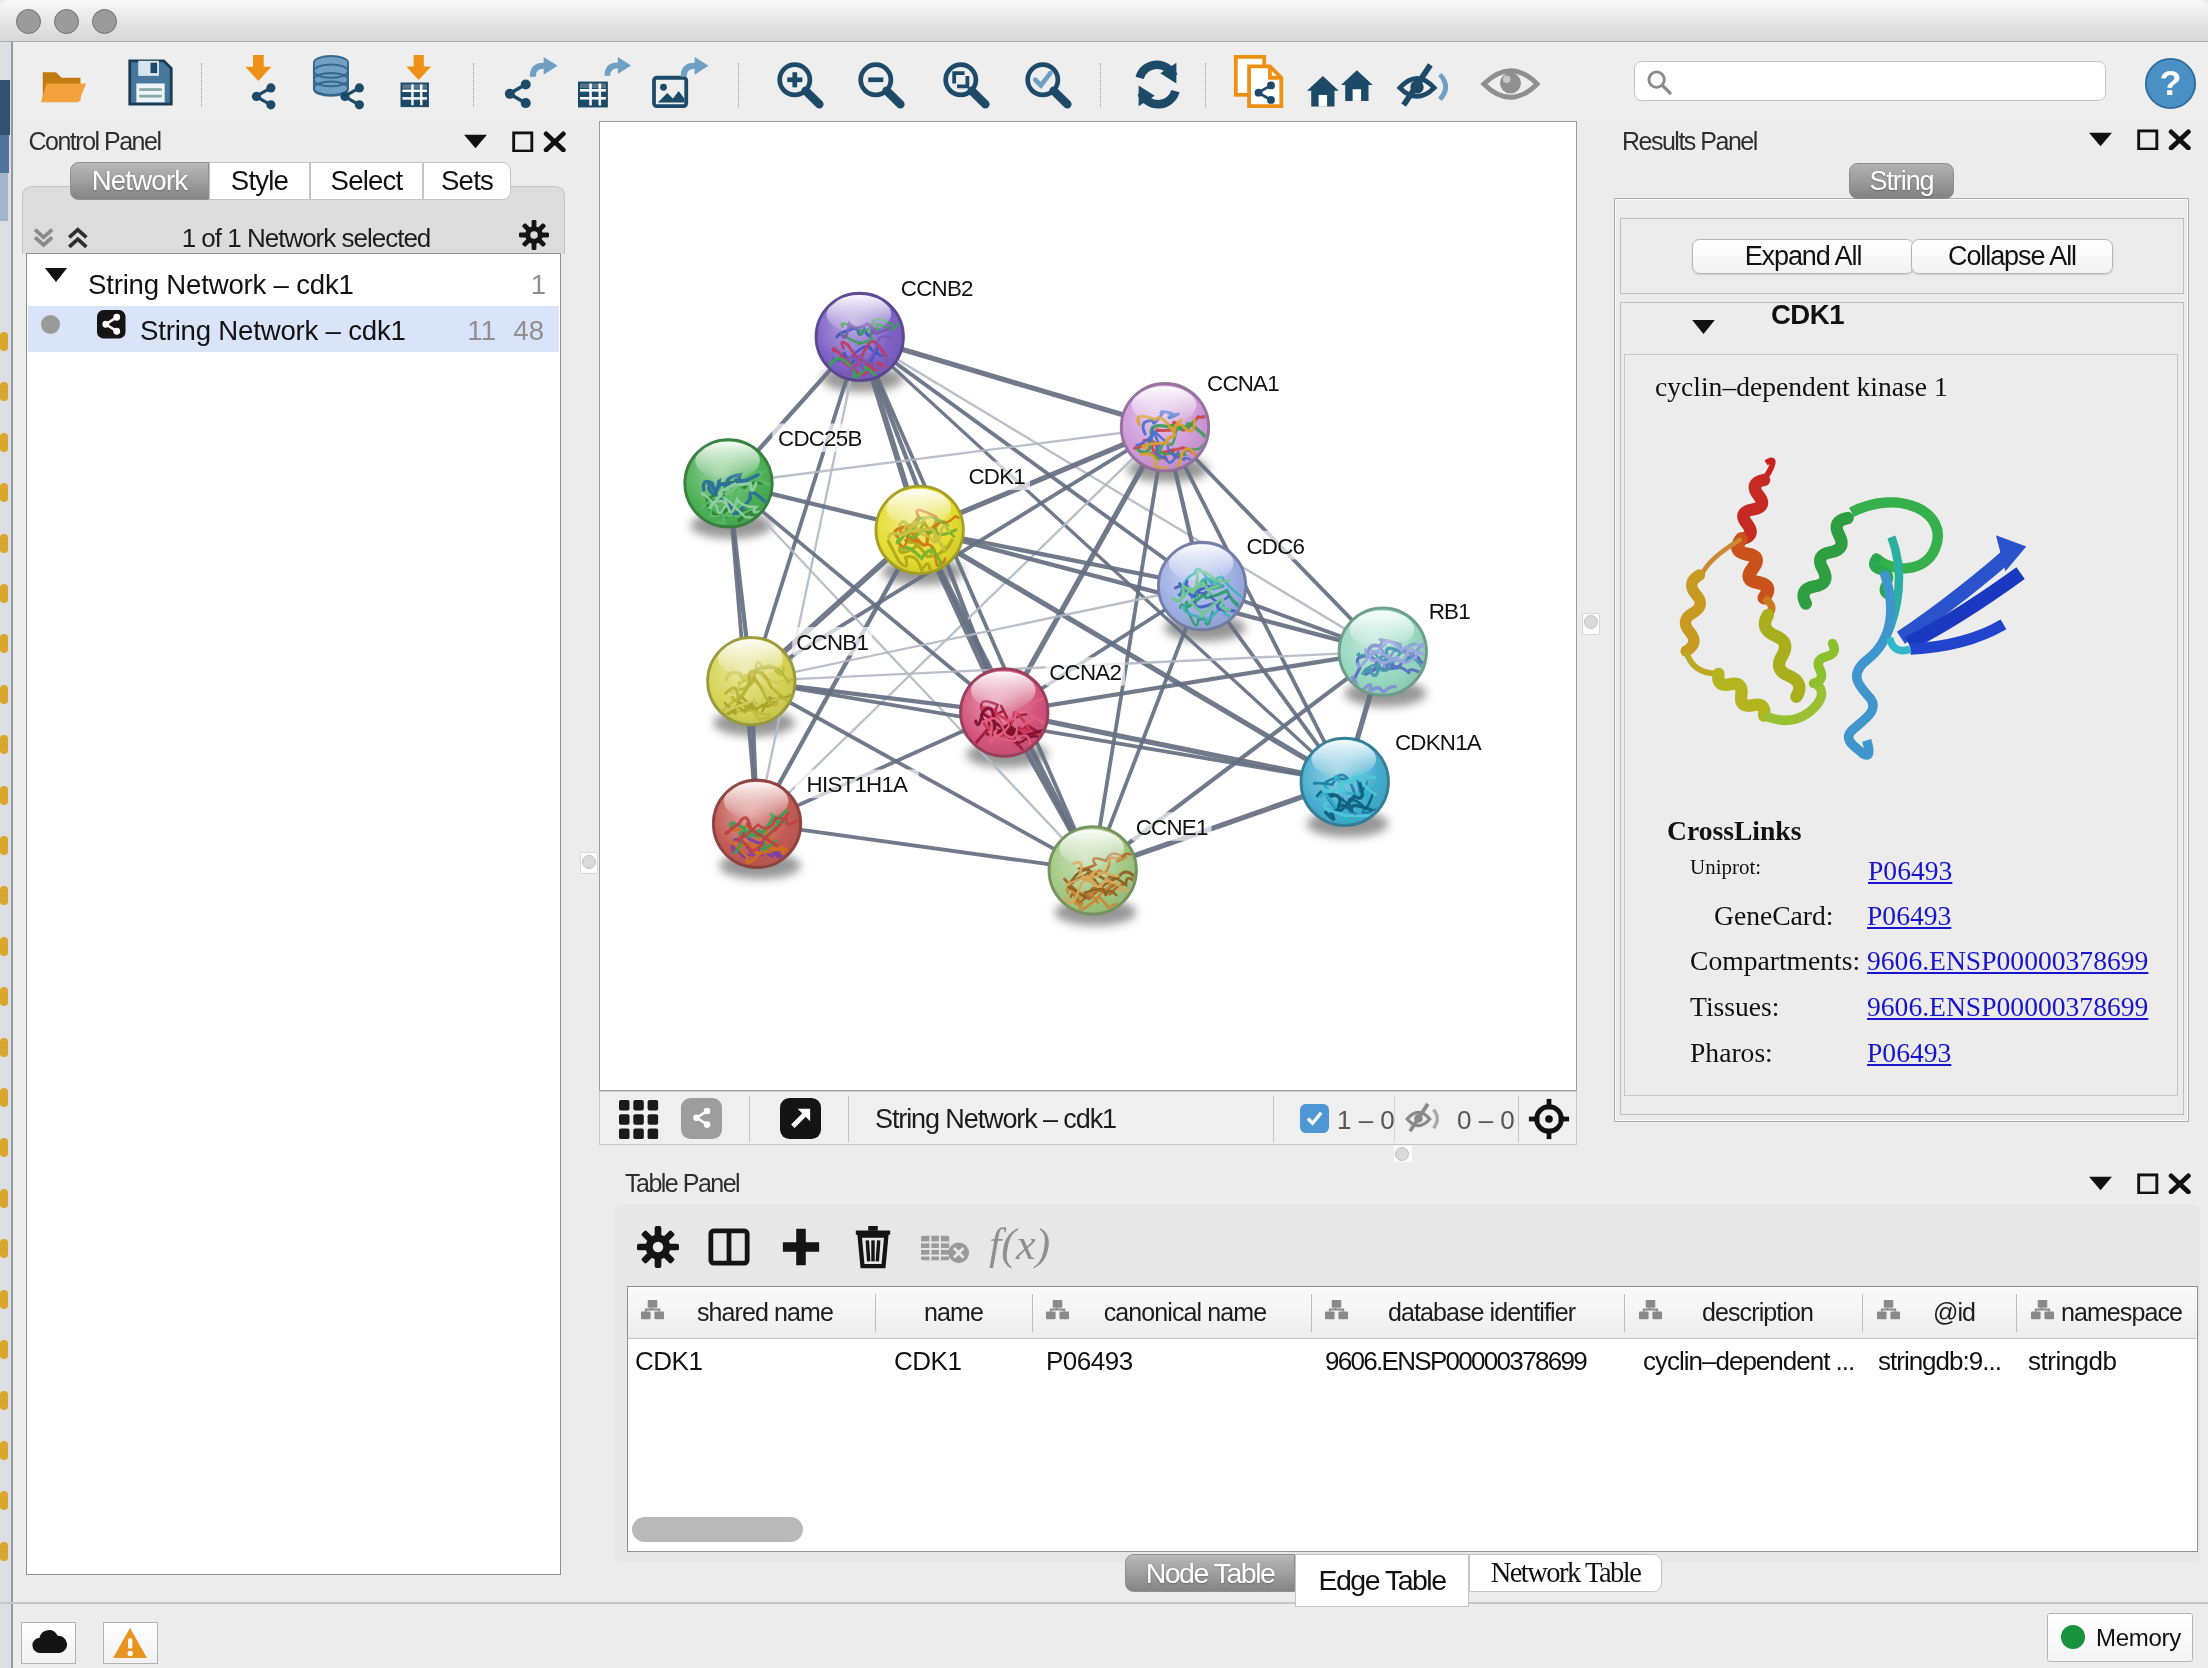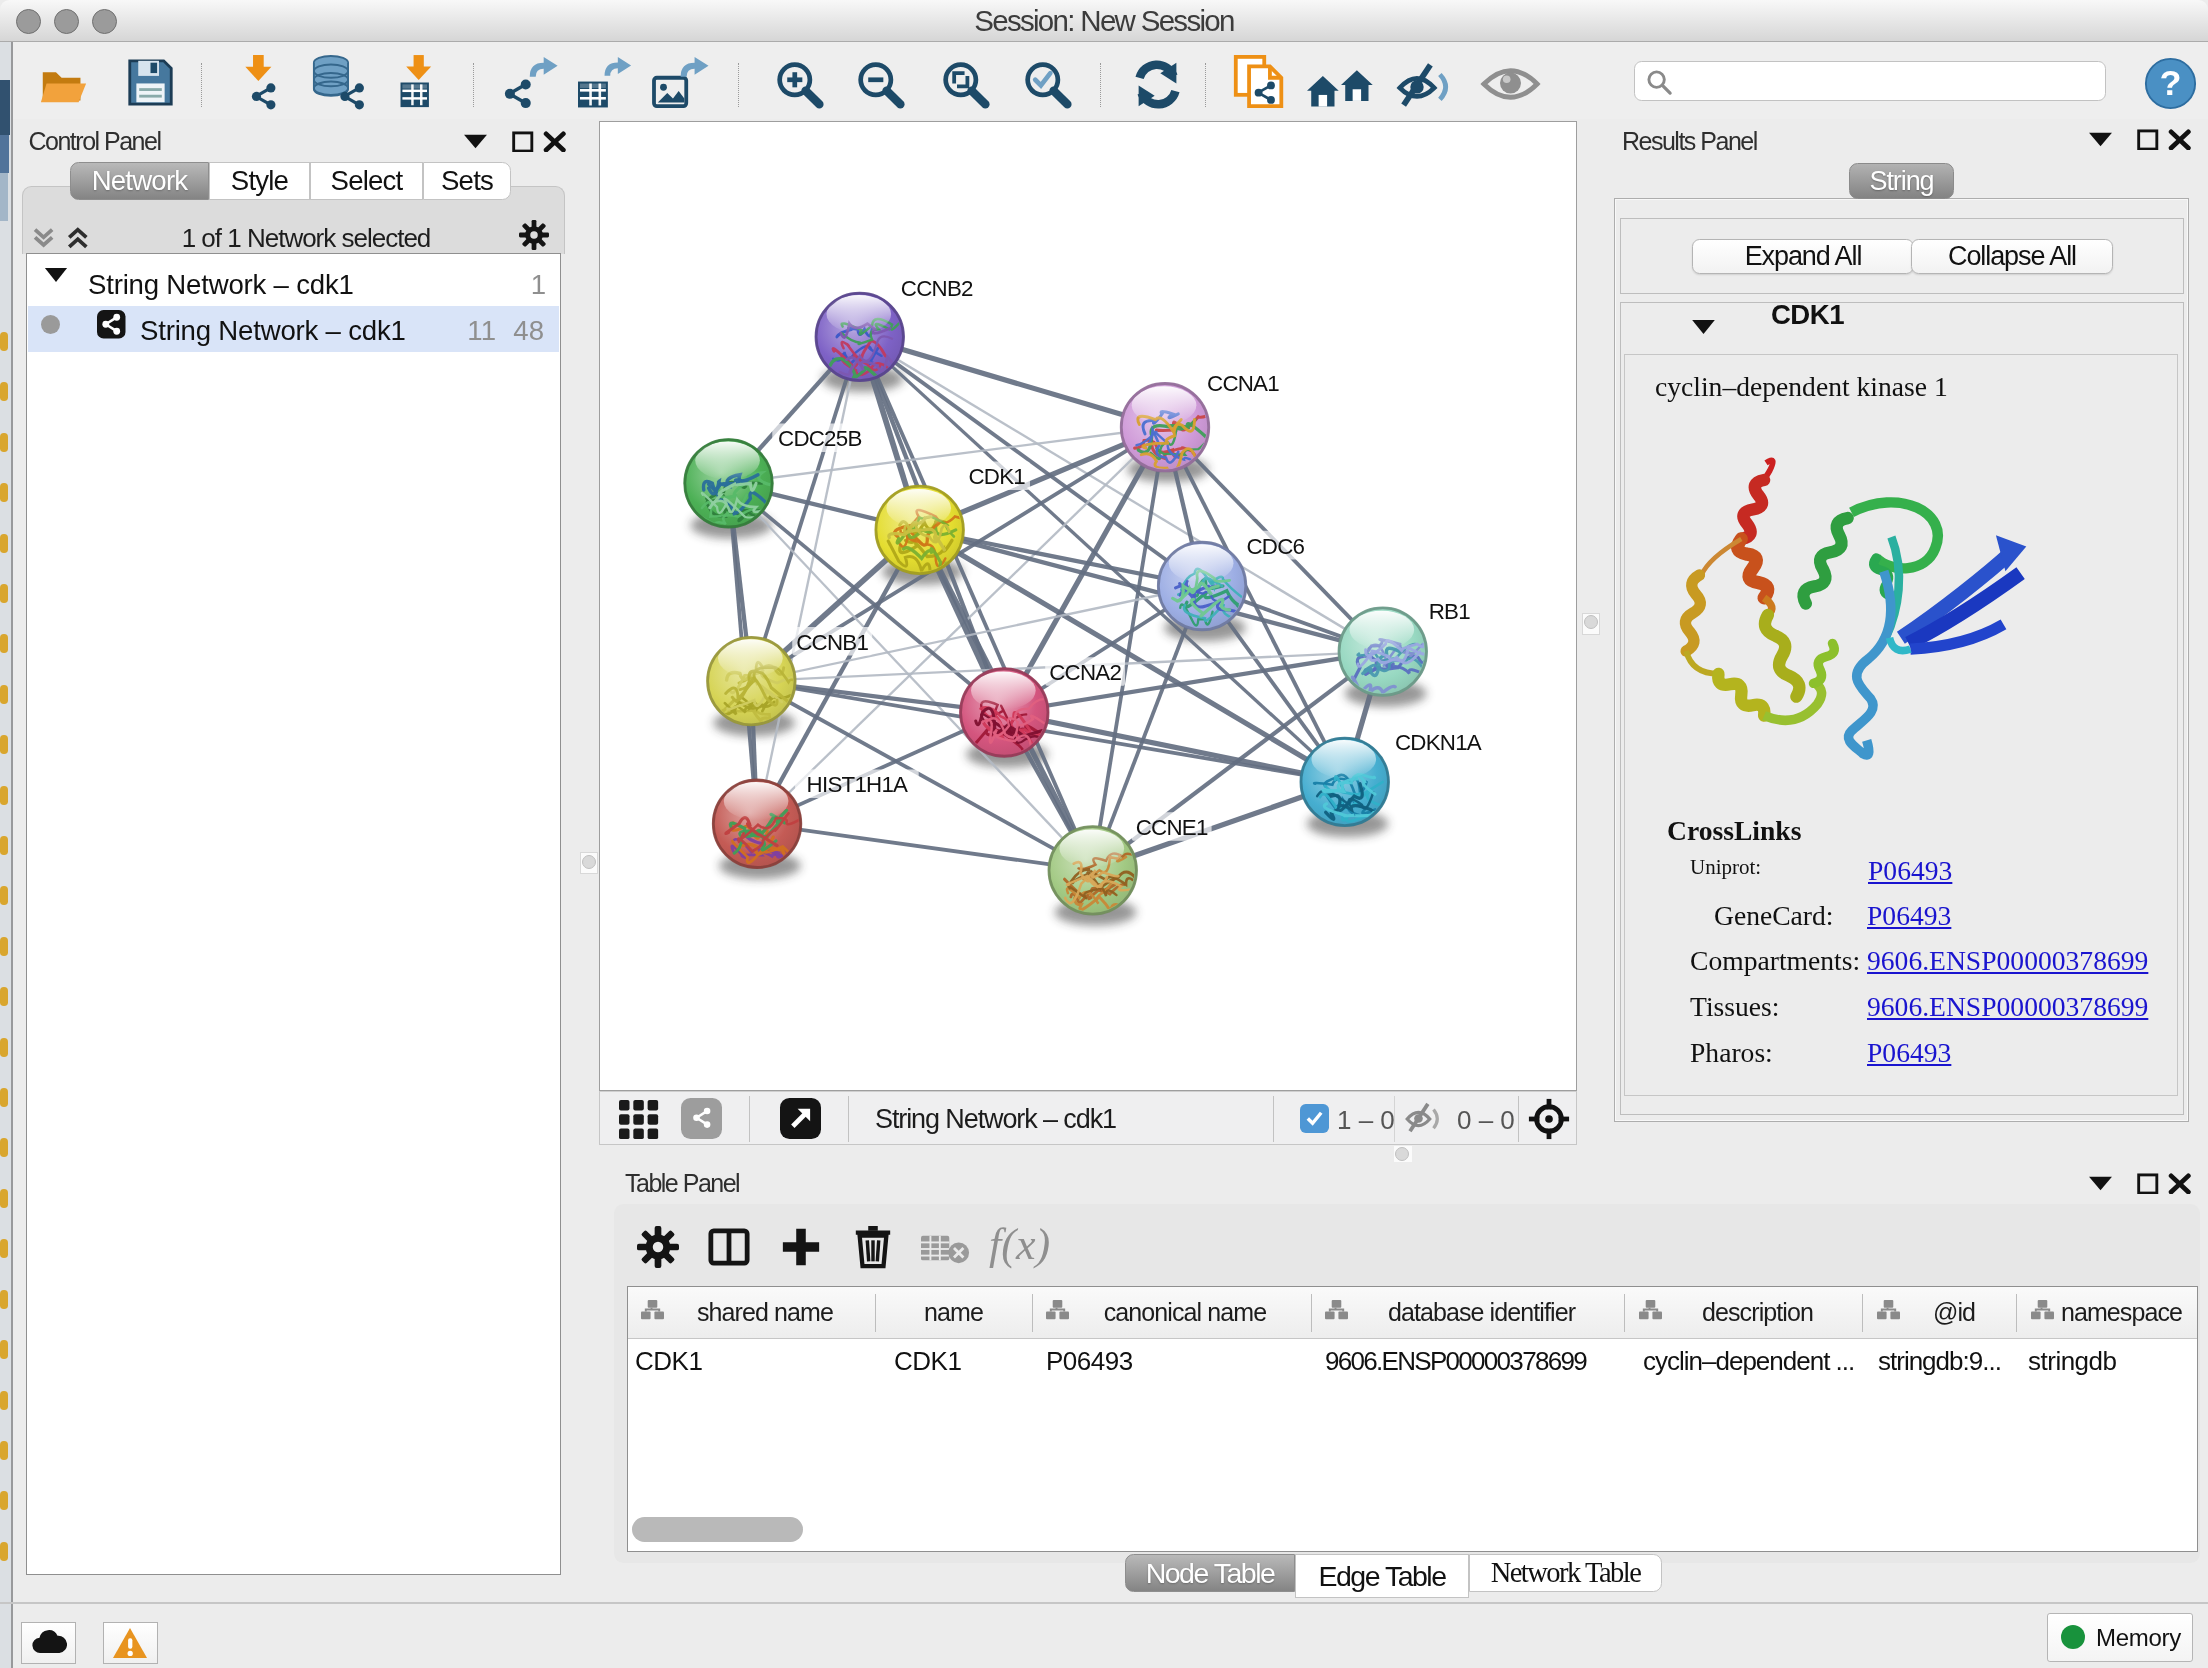--- a/index.html
+++ b/index.html
@@ -11,21 +11,20 @@
 .tabseg.sel{background:linear-gradient(#b9b9b9,#848484);color:#fff;border-color:#8e8e8e;text-shadow:0 1px 1.9px rgba(0,0,0,.25);}
 .wbtn{display:flex;align-items:center;justify-content:center;font-size:27px;letter-spacing:-1.1px;color:#111;
  background:linear-gradient(#ffffff,#f2f2f2);border:1px solid #b4b4b4;border-radius:7.6px;box-shadow:0 1px 1.9px rgba(0,0,0,.12);}
 </style></head>
 <body>
 
 <div class="abs" style="left:0;top:0;width:2208px;height:42px;background:linear-gradient(#f8f8f8,#d6d6d6);border-bottom:1.9px solid #ababab;border-radius:9.5px 9.5px 0 0;">
  <div class="abs" style="left:16px;top:8.6px;width:25px;height:25px;border-radius:50%;background:#9b9b9b;border:1.9px solid #707070;box-sizing:border-box;"></div>
  <div class="abs" style="left:54px;top:8.6px;width:25px;height:25px;border-radius:50%;background:#9b9b9b;border:1.9px solid #707070;box-sizing:border-box;"></div>
  <div class="abs" style="left:92px;top:8.6px;width:25px;height:25px;border-radius:50%;background:#9b9b9b;border:1.9px solid #707070;box-sizing:border-box;"></div>
- <div class="abs" style="left:0;top:3.8px;width:2208px;text-align:center;font-size:29.5px;letter-spacing:-1.7px;color:#3c3c3c;">Session: New Session</div>
 </div>
 
 <div class="abs" style="left:0;top:42px;width:2208px;height:77px;background:#eeeeee;"></div>
 <div class="abs" style="left:201px;top:63px;width:0;height:44px;border-left:1.9px dotted #9a9a9a;"></div>
 <div class="abs" style="left:473px;top:63px;width:0;height:44px;border-left:1.9px dotted #9a9a9a;"></div>
 <div class="abs" style="left:738px;top:63px;width:0;height:44px;border-left:1.9px dotted #9a9a9a;"></div>
 <div class="abs" style="left:1100px;top:63px;width:0;height:44px;border-left:1.9px dotted #9a9a9a;"></div>
 <div class="abs" style="left:1205px;top:63px;width:0;height:44px;border-left:1.9px dotted #9a9a9a;"></div>
 <svg class="abs" style="left:37px;top:59px" width="53" height="49" viewBox="0 0 56 52">
 <path d="M6 14 L20 14 L26 20 L46 20 L46 44 L6 44 Z" fill="#c37b10"></path>
@@ -894,21 +893,21 @@
 <div class="abs" style="left:2045px;top:1298px;width:153px;text-align:center;font-size:25px;letter-spacing:-0.9px;color:#1c1c1c;white-space:nowrap;overflow:hidden;">namespace</div>
 <div class="abs" style="left:635px;top:1346px;font-size:26px;letter-spacing:-0.5px;color:#111;white-space:nowrap;">CDK1</div>
 <div class="abs" style="left:894px;top:1346px;font-size:26px;letter-spacing:-0.5px;color:#111;white-space:nowrap;">CDK1</div>
 <div class="abs" style="left:1046px;top:1346px;font-size:26px;letter-spacing:-0.5px;color:#111;white-space:nowrap;">P06493</div>
 <div class="abs" style="left:1325px;top:1346px;font-size:26px;letter-spacing:-1.7px;color:#111;white-space:nowrap;">9606.ENSP00000378699</div>
 <div class="abs" style="left:1643px;top:1346px;width:219px;font-size:26px;letter-spacing:-1px;color:#111;white-space:nowrap;overflow:hidden;">cyclin–dependent ...</div>
 <div class="abs" style="left:1878px;top:1346px;width:133px;font-size:26px;letter-spacing:-1px;color:#111;white-space:nowrap;overflow:hidden;">stringdb:9...</div>
 <div class="abs" style="left:2028px;top:1346px;font-size:26px;letter-spacing:-0.5px;color:#111;">stringdb</div>
 <div class="abs" style="left:632px;top:1517px;width:171px;height:25px;border-radius:12.4px;background:#b9b9b9;"></div>
 <div class="abs tabseg sel" style="left:1125px;top:1554px;width:170px;height:38px;border-radius:8.6px 0 0 8.6px;font-size:28.5px;letter-spacing:-1.5px;">Node Table</div>
-<div class="abs tabseg" style="left:1295px;top:1554px;width:174px;height:44px;font-size:28.5px;letter-spacing:-1.5px;">Edge Table</div>
+<div class="abs tabseg" style="left:1295px;top:1554px;width:174px;height:53px;font-size:28.5px;letter-spacing:-1.5px;">Edge Table</div>
 <div class="abs tabseg" style="left:1469px;top:1554px;width:193px;height:38px;border-radius:0 8.6px 8.6px 0;font-size:28.5px;letter-spacing:-1.5px;font-family:Liberation Serif, serif;">Network Table</div>
 
 <div class="abs" style="left:0;top:1602px;width:2208px;height:1.9px;background:#c6c6c6;"></div>
 <div class="abs" style="left:21px;top:1622px;width:55px;height:42px;background:linear-gradient(#fff,#f0f0f0);border:1.9px solid #b2b2b2;"></div>
 <svg class="abs" style="left:31px;top:1630px" width="36" height="25" viewBox="0 0 38 26">
  <path d="M10 24 A8 8 0 0 1 9 8 A10 10 0 0 1 28 6 A7 7 0 0 1 30 24 Z" fill="#141414"></path>
 </svg>
 <div class="abs" style="left:103px;top:1622px;width:55px;height:42px;background:linear-gradient(#fff,#f0f0f0);border:1.9px solid #b2b2b2;"></div>
 <svg class="abs" style="left:111px;top:1626px" width="38" height="34" viewBox="0 0 40 36">
  <path d="M20 2 L38 34 L2 34 Z" fill="#e89420"></path>

